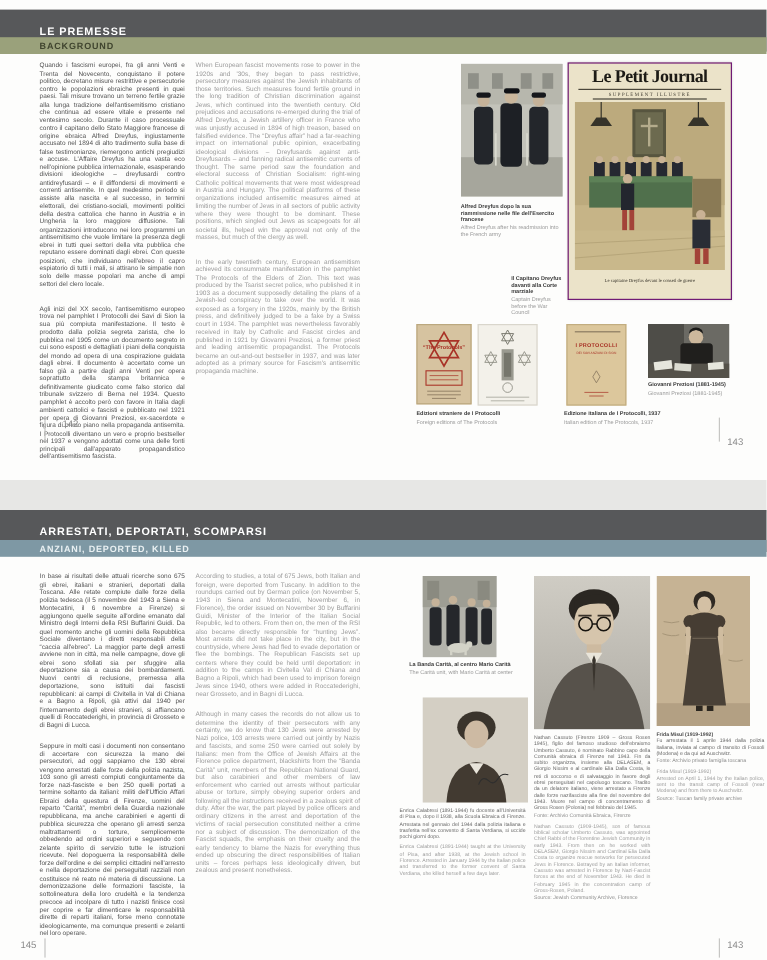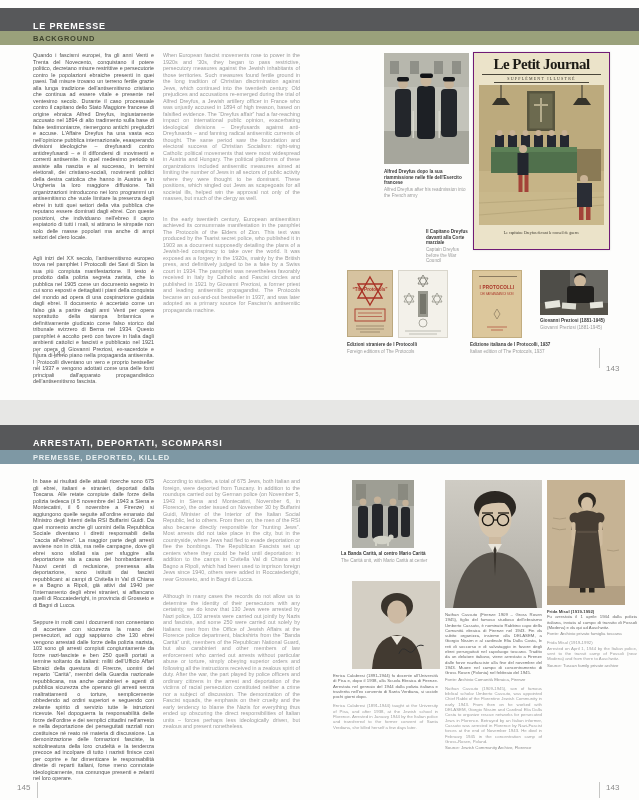--- a/index.html
+++ b/index.html
@@ -211,21 +211,21 @@
   </section>
 
   <div class="gap-strip" style="top:400px;height:27px;"></div>
 
   <section>
 
     <div class="band band-dark" style="top:425px;">
       <span>ARRESTATI, DEPORTATI, SCOMPARSI</span>
     </div>
     <div class="band band-blue" style="top:450px;">
-      <span>PREMESSE, DEPORTED, KILLED</span>
+      <span>ANZIANI, DEPORTED, KILLED</span>
     </div>
 
     <div class="body-col it-col" style="left:33px;top:478px;width:121px;">
       <p style="margin-bottom:11px;">In base ai risultati delle attuali ricerche sono 675 gli ebrei, italiani e stranieri, deportati dalla Toscana. Alle retate compiute dalle forze della polizia tedesca (il 5 novembre del 1943 a Siena e Montecatini, il 6 novembre a Firenze) si aggiungono quelle seguite all'ordine emanato dal Ministro degli Interni della RSI Buffarini Guidi. Da quel momento anche gli uomini della Repubblica Sociale diventano i diretti responsabili della “caccia all'ebreo”. La maggior parte degli arresti avviene non in città, ma nelle campagne, dove gli ebrei sono sfollati sia per sfuggire alla deportazione sia a causa dei bombardamenti. Nuovi centri di reclusione, premessa alla deportazione, sono istituiti dai fascisti repubblicani: ai campi di Civitella in Val di Chiana e a Bagno a Ripoli, già attivi dal 1940 per l'internamento degli ebrei stranieri, si affiancano quelli di Roccatederighi, in provincia di Grosseto e di Bagni di Lucca.</p>
       <p>Seppure in molti casi i documenti non consentano di accertare con sicurezza la mano dei persecutori, ad oggi sappiamo che 130 ebrei vengono arrestati dalle forze della polizia nazista, 103 sono gli arresti compiuti congiuntamente da forze nazi-fasciste e ben 250 quelli portati a termine soltanto da italiani: militi dell'Ufficio Affari Ebraici della questura di Firenze, uomini del reparto “Carità”, membri della Guardia nazionale repubblicana, ma anche carabinieri e agenti di pubblica sicurezza che operano gli arresti senza maltrattamenti o torture, semplicemente obbedendo ad ordini superiori e seguendo con zelante spirito di servizio tutte le istruzioni ricevute. Nel dopoguerra la responsabilità delle forze dell'ordine e dei semplici cittadini nell'arresto e nella deportazione dei perseguitati razziali non costituisce né reato né materia di discussione. La demonizzazione delle formazioni fasciste, la sottolineatura della loro crudeltà e la tendenza precoce ad incolpare di tutto i nazisti finisce così per coprire e far dimenticare le responsabilità dirette di reparti italiani, forse meno connotate ideologicamente, ma comunque presenti e zelanti nel loro operare.</p>
     </div>
     <div class="body-col en-col" style="left:163px;top:478px;width:137px;">
       <p style="margin-bottom:11px;">According to studies, a total of 675 Jews, both Italian and foreign, were deported from Tuscany. In addition to the roundups carried out by German police (on November 5, 1943 in Siena and Montecatini, November 6, in Florence), the order issued on November 30 by Buffarini Guidi, Minister of the Interior of the Italian Social Republic, led to others. From then on, the men of the RSI also became directly responsible for “hunting Jews”. Most arrests did not take place in the city, but in the countryside, where Jews had fled to evade deportation or flee the bombings. The Republican Fascists set up centers where they could be held until deportation: in addition to the camps in Civitella Val di Chiana and Bagno a Ripoli, which had been used to imprison foreign Jews since 1940, others were added in Roccatederighi, near Grosseto, and in Bagni di Lucca.</p>
       <p>Although in many cases the records do not allow us to determine the identity of their persecutors with any certainty, we do know that 130 Jews were arrested by Nazi police, 103 arrests were carried out jointly by Nazis and fascists, and some 250 were carried out solely by Italians: men from the Office of Jewish Affairs at the Florence police department, blackshirts from the “Banda Carità” unit, members of the Republican National Guard, but also carabinieri and other members of law enforcement who carried out arrests without particular abuse or torture, simply obeying superior orders and following all the instructions received in a zealous spirit of duty. After the war, the part played by police officers and ordinary citizens in the arrest and deportation of the victims of racial persecution constituted neither a crime nor a subject of discussion. The demonization of the Fascist squads, the emphasis on their cruelty and the early tendency to blame the Nazis for everything thus ended up obscuring the direct responsibilities of Italian units – forces perhaps less ideologically driven, but zealous and present nonetheless.</p>
     </div>

